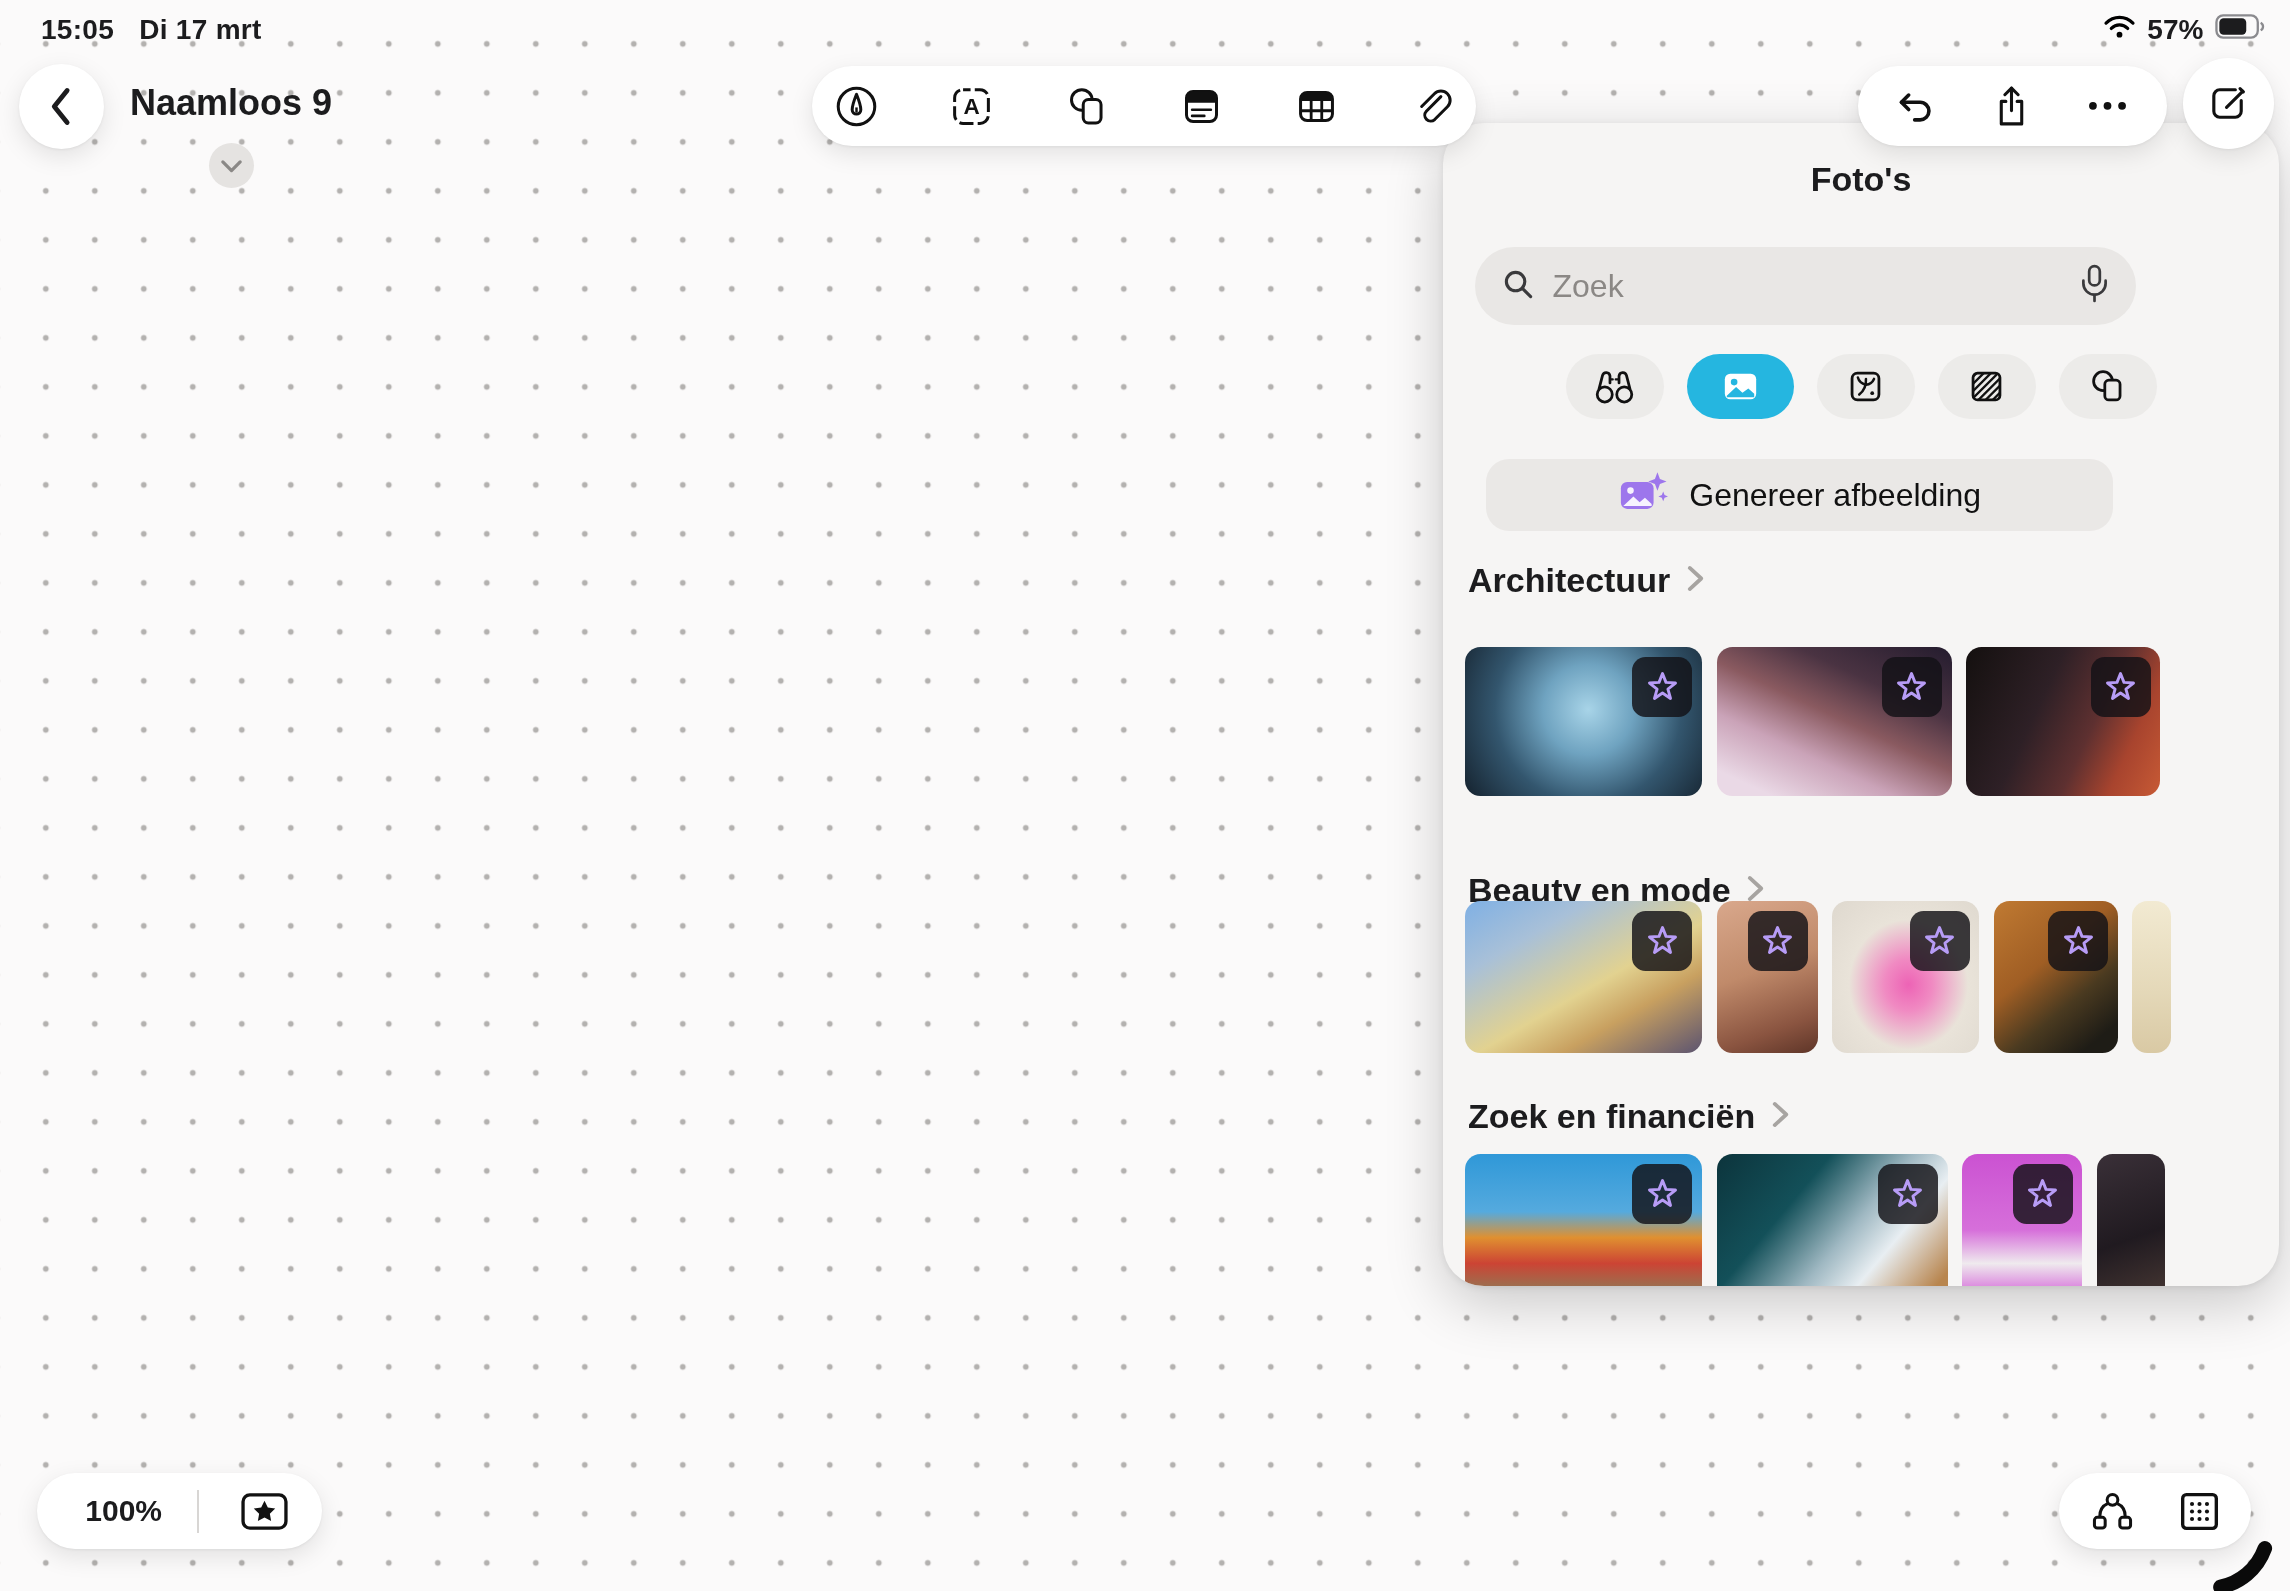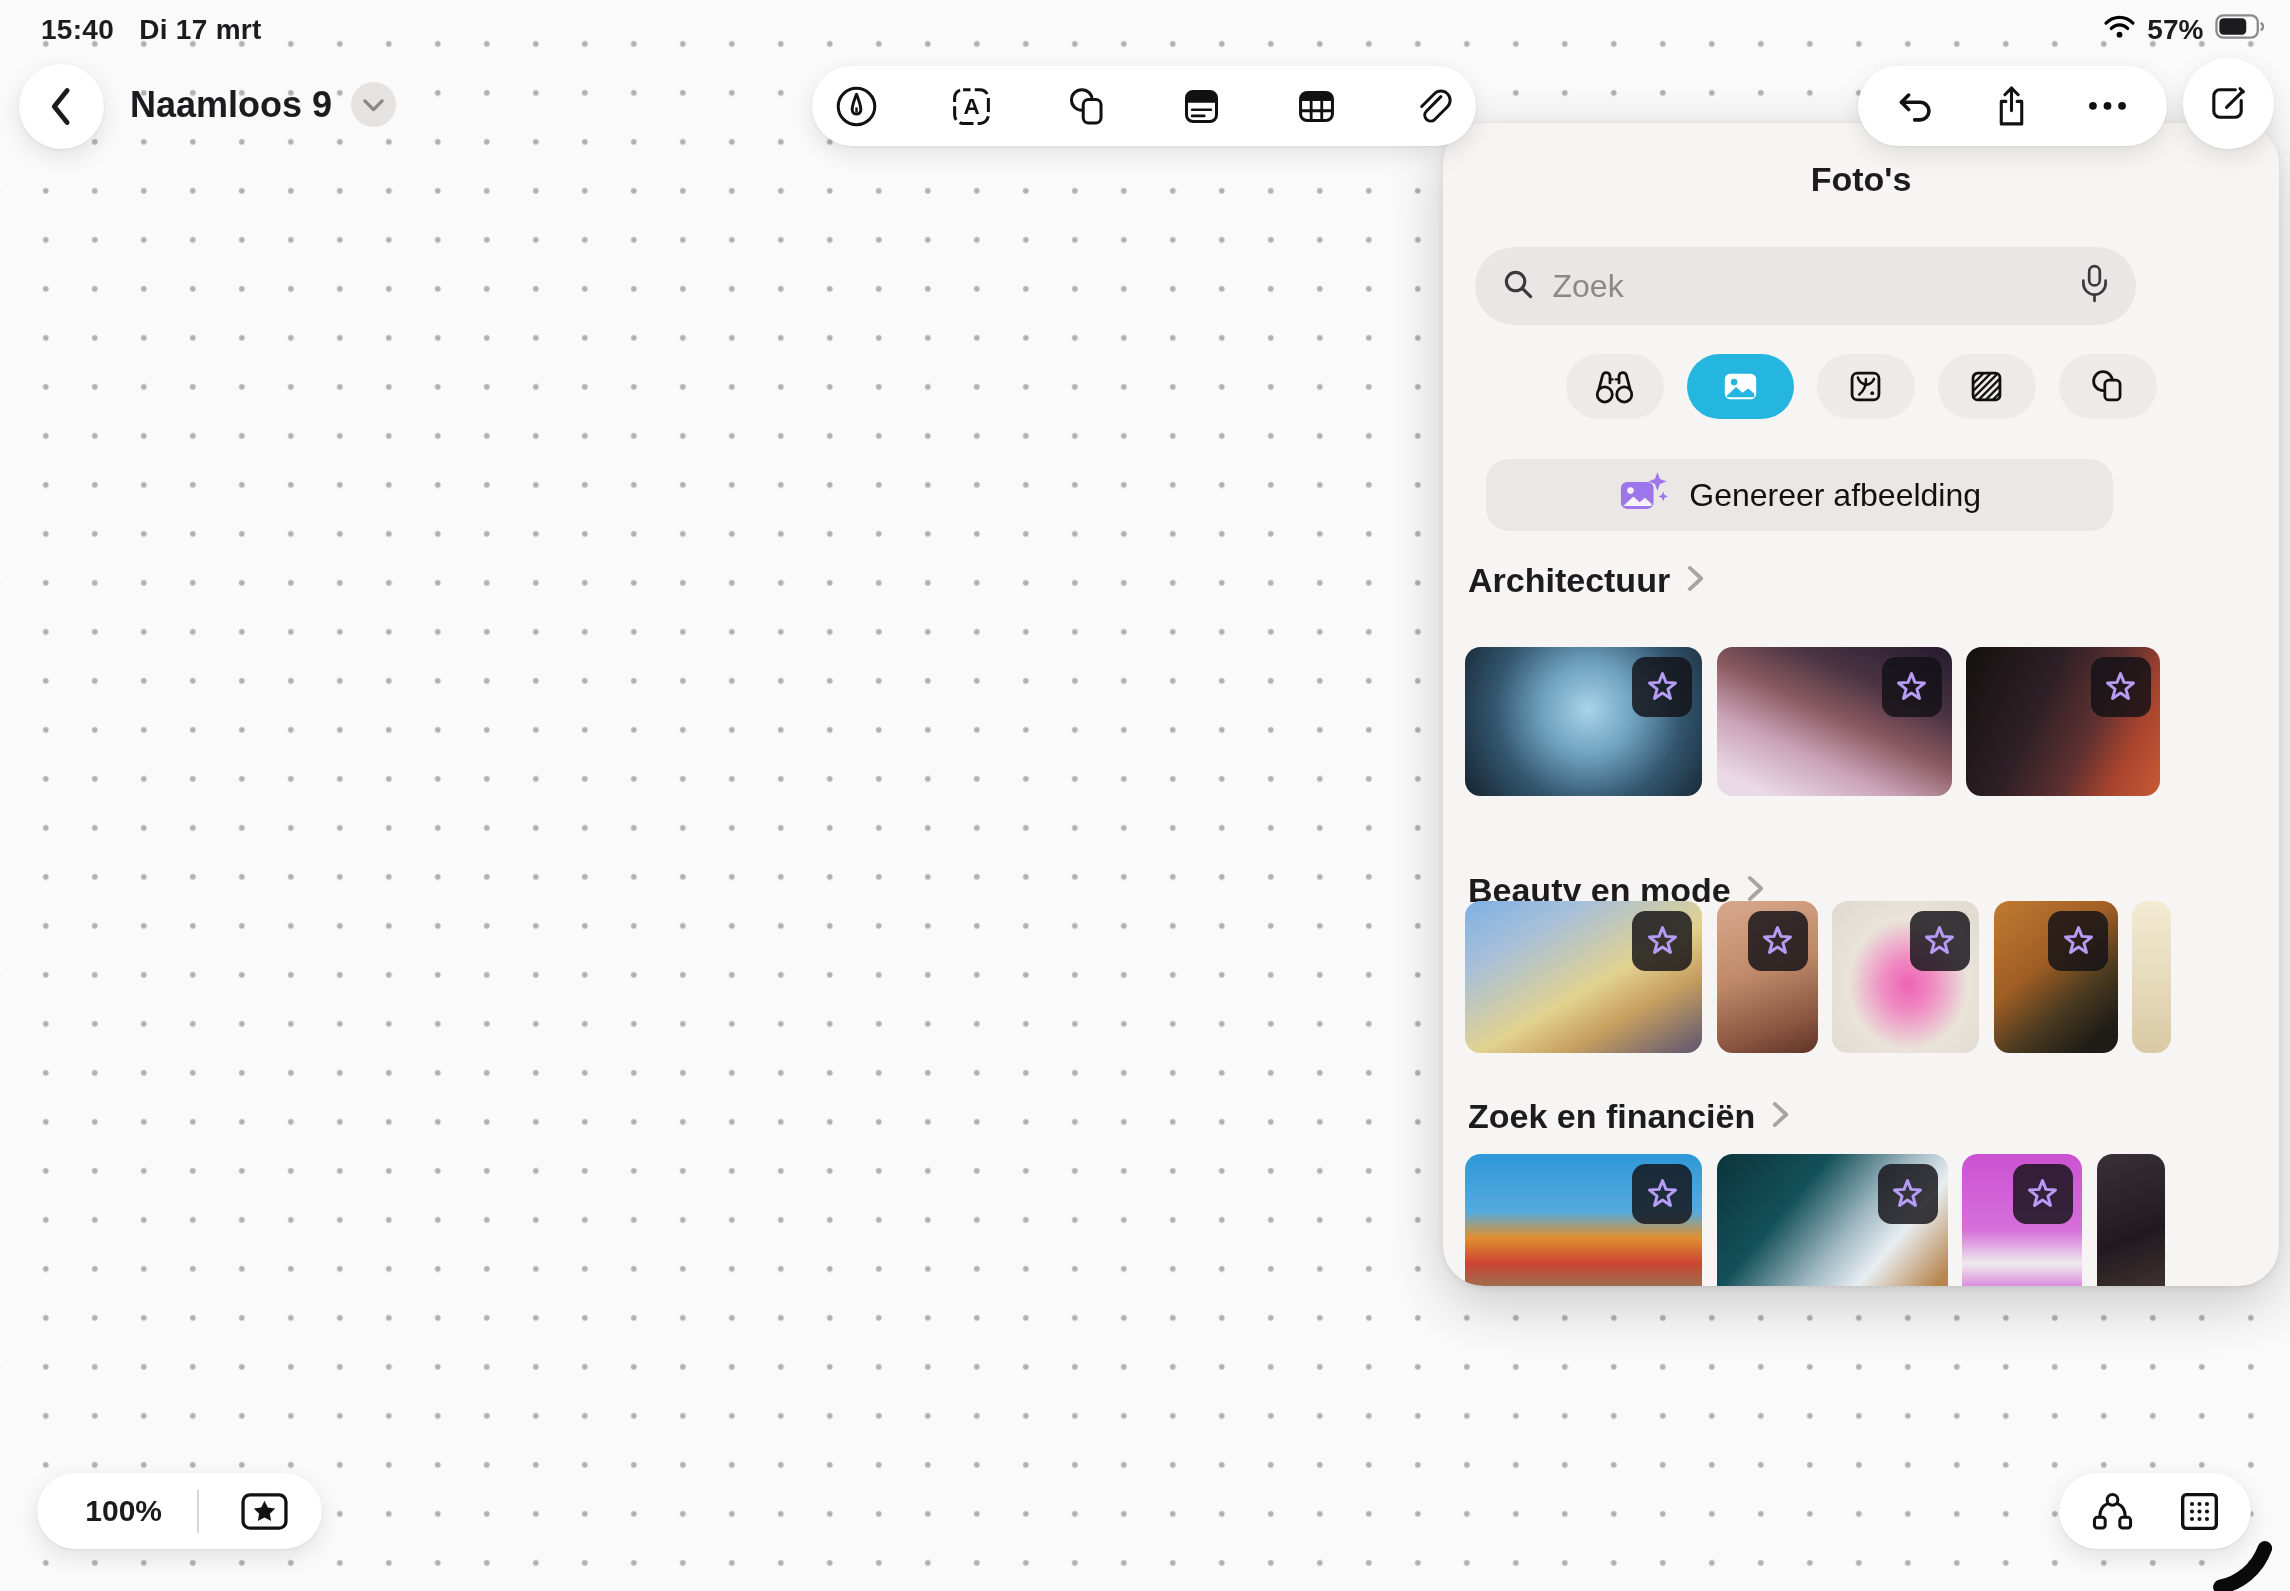--- a/index.html
+++ b/index.html
@@ -25,21 +25,21 @@
   .pill { position:absolute; background:#ffffff; border-radius:43px;
     box-shadow:0 7.8px 25px rgba(0,0,0,.10), 0 1px 2.9px rgba(0,0,0,.06);
     display:flex; align-items:center; justify-content:center; }
   .circle-btn { position:absolute; background:#ffffff; border-radius:50%;
     box-shadow:0 7.8px 25px rgba(0,0,0,.10), 0 1px 2.9px rgba(0,0,0,.06);
     display:flex; align-items:center; justify-content:center; cursor:pointer; }
   .icon-btn { display:flex; align-items:center; justify-content:center; cursor:pointer;
     background:none; border:none; }
   
   .back-btn { left:19.4px; top:64px; width:85px; height:85px; }
-  .board-title-wrap { position:absolute; left:130px; top:82px; display:flex; align-items:center; gap:19.4px; }
+  .board-title-wrap { position:absolute; left:130px; top:82px; display:flex; align-items:center; gap:19.4px;flex-direction:column; }
   .board-title { font-size:36px; font-weight:700; }
   .title-dd { width:45px; height:45px; border-radius:50%; background:#e5e3e1;
     display:flex; align-items:center; justify-content:center; cursor:pointer; }
   
   .center-toolbar { left:812px; top:66px; width:664px; height:80px; gap:70px; z-index:5; }
   
   .right-toolbar { left:1858px; top:66px; width:309px; height:80px; gap:54px; z-index:5; }
   .compose-btn { left:2183px; top:58px; width:91px; height:91px; z-index:5; }
   
   .panel { position:absolute; left:1443px; top:123px; width:836px; height:1163px;
@@ -77,21 +77,21 @@
   .zoom-divider { width:1.9px; height:43px; background:#d8d6d4; margin:0 25px 0 3.9px; }
   .br-pill { left:2059px; top:1473px; width:192px; height:76px; gap:43px; }
   .ink-stroke { position:absolute; right:0; bottom:0; z-index:2; }
 </style>
 </head>
 <body>
 
 <div id="screen">
 
   <div class="status-left">
-    <span>15:40</span>
+    <span>15:05</span>
     <span>Di 17 mrt</span>
   </div>
   <div class="status-right">
     <span>
       <svg width="33" height="25" viewBox="0 0 34 26" fill="none" stroke="#000" stroke-width="3.4" stroke-linecap="round">
         <path d="M3 9.5 C11 1.5 23 1.5 31 9.5"></path>
           <path d="M8.5 15 C13.5 10.2 20.5 10.2 25.5 15"></path>
         <circle cx="17" cy="21.5" r="3" fill="#000" stroke="none"></circle>
       </svg>
     </span>

